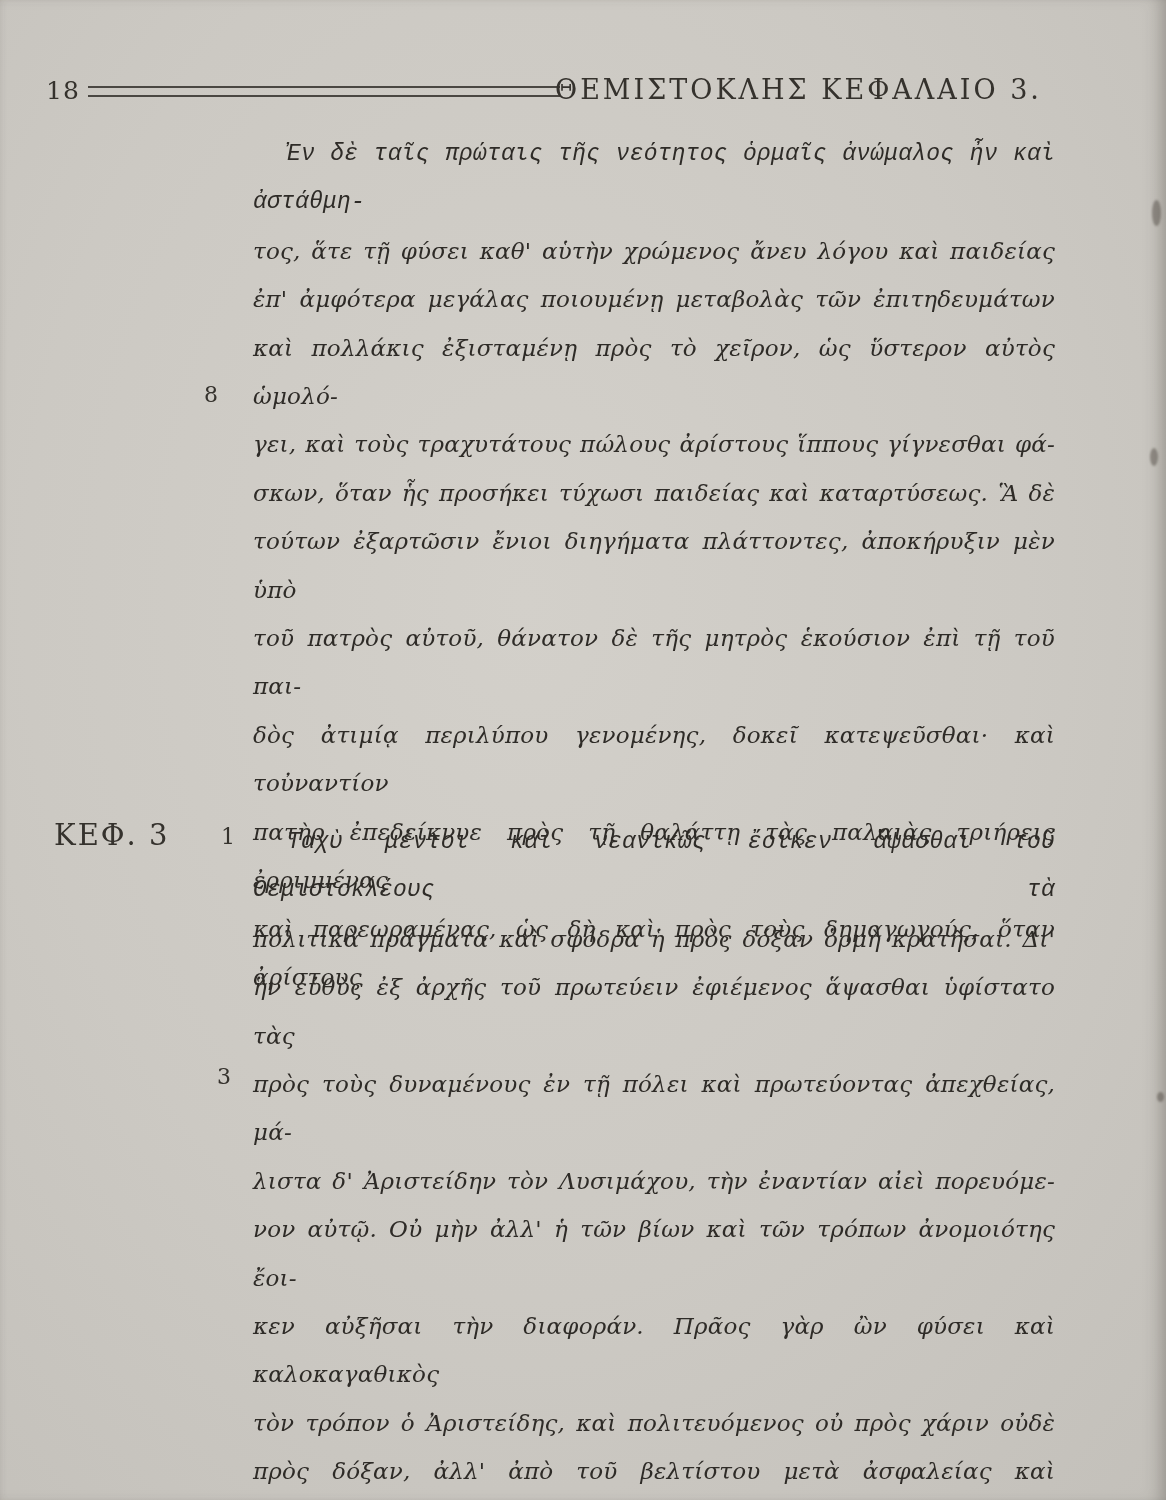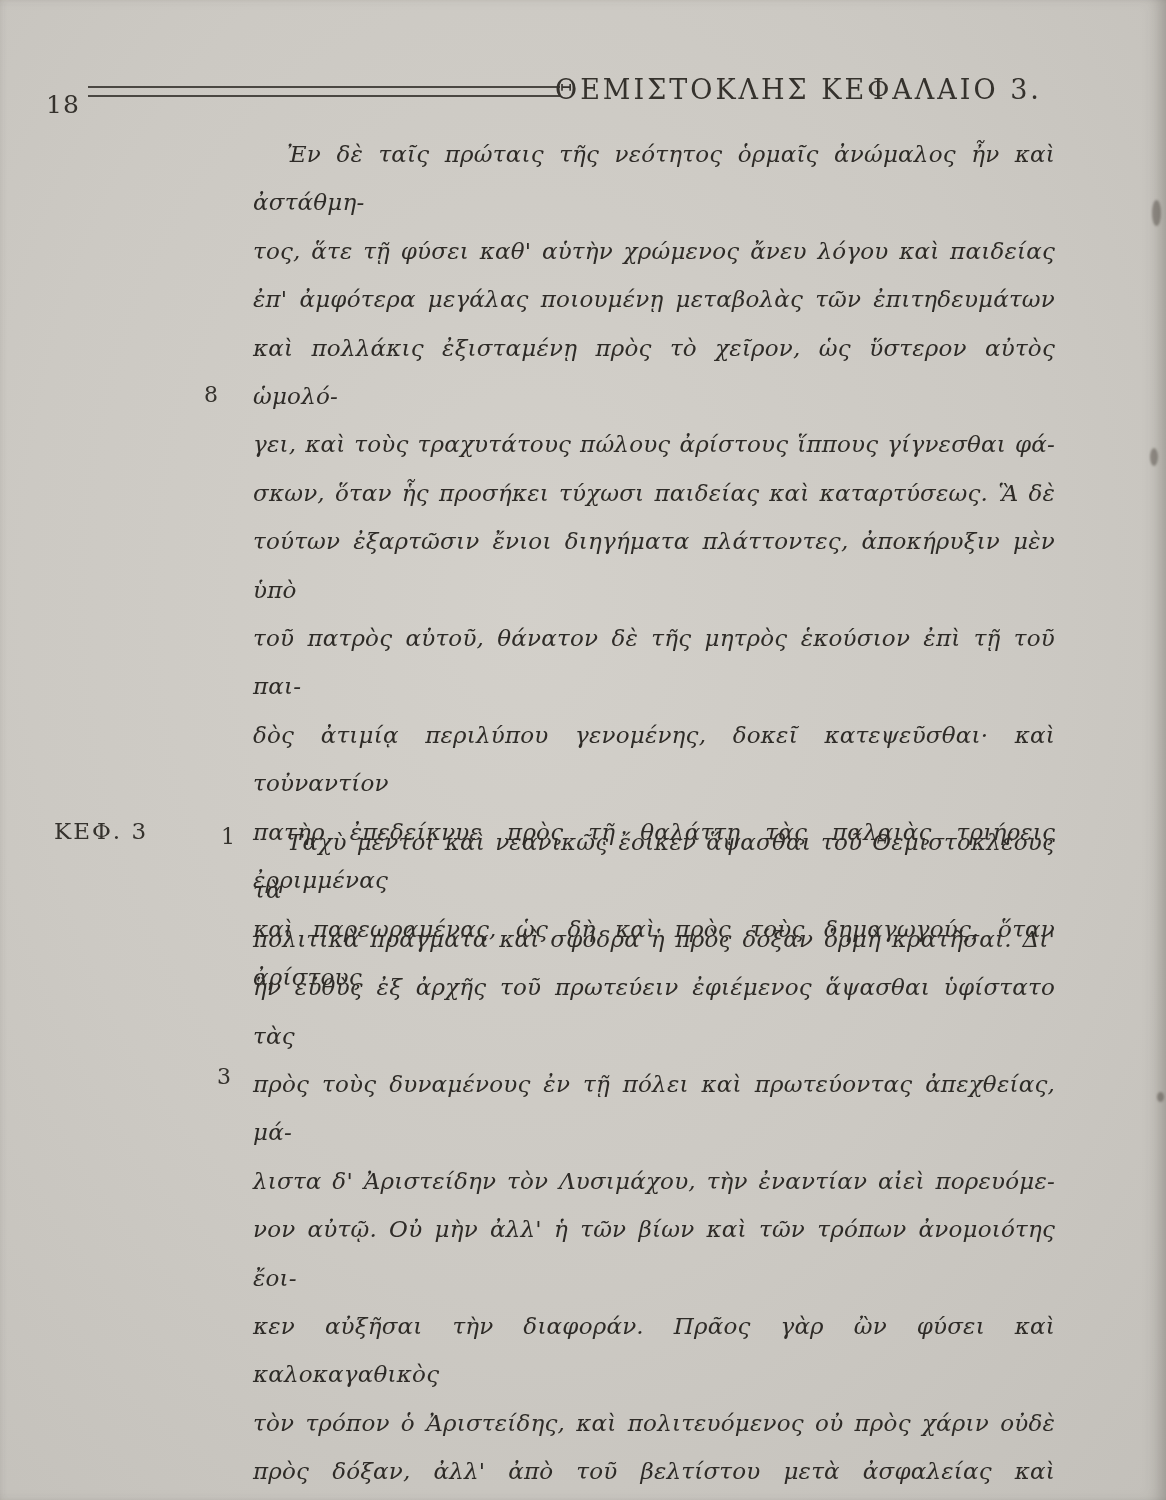--- a/index.html
+++ b/index.html
@@ -15,21 +15,21 @@
     background: radial-gradient(ellipse at 45% 40%, #d3d0ca 0%, #ccc9c3 55%, #c3c0ba 100%);
     box-shadow: inset -14px 0 18px -10px rgba(60,55,50,.35), inset 4px 0 10px -6px rgba(60,55,50,.2);
     overflow: hidden;
     font-family: "DejaVu Serif", "Liberation Serif", serif;
     color: #2e2b27;
   }
   
   .header-pagenum {
     position: absolute;
     left: 46px;
-    top: 90px;
+    top: 76px;
     font-size: 25px;
     letter-spacing: 1px;
     color: #35322d;
   }
   .header-rule {
     position: absolute;
     left: 88px;
     top: 86px;
     width: 472px;
     height: 7px;
@@ -56,37 +56,37 @@
     line-height: 48.4px;
   }
   .para-1 { top: 130px; }
   .para-2 { top: 818px; }
   .line {
     text-align: justify;
     text-align-last: justify;
     word-spacing: 1px;
     letter-spacing: 0.2px;
   }
-  .line.first { text-indent: 34px; }
+  .line.first { text-indent: 34px; font-family: Liberation Mono, monospace; }
   .line.last { text-align-last: left; }
   
   .margin-num {
     position: absolute;
     font-size: 22px;
     font-style: normal;
     color: #35322d;
   }
   .mn-8 { left: 204px; top: 382px; }
   .mn-1 { left: 221px; top: 824px; }
   .mn-3 { left: 217px; top: 1064px; }
   .chapter-label {
     position: absolute;
     left: 54px;
     top: 818px;
-    font-size: 23px;
+    font-size: 29px;
     letter-spacing: 2px;
     color: #35322d;
     white-space: nowrap;
   }
   
   .speck {
     position: absolute;
     background: rgba(70,64,58,.45);
     border-radius: 50%;
     filter: blur(1px);

